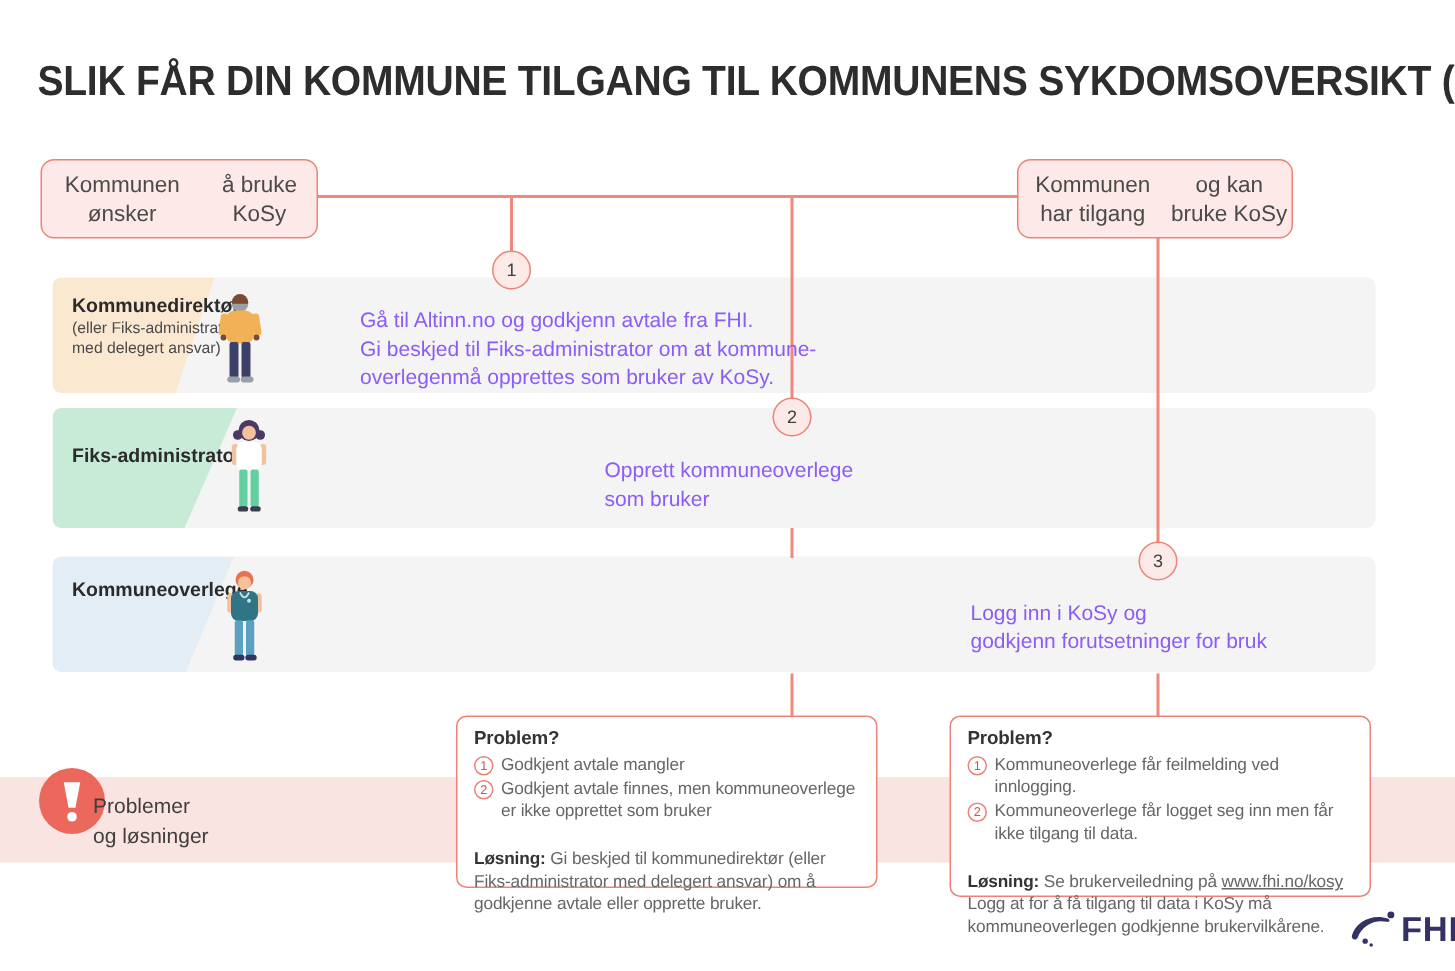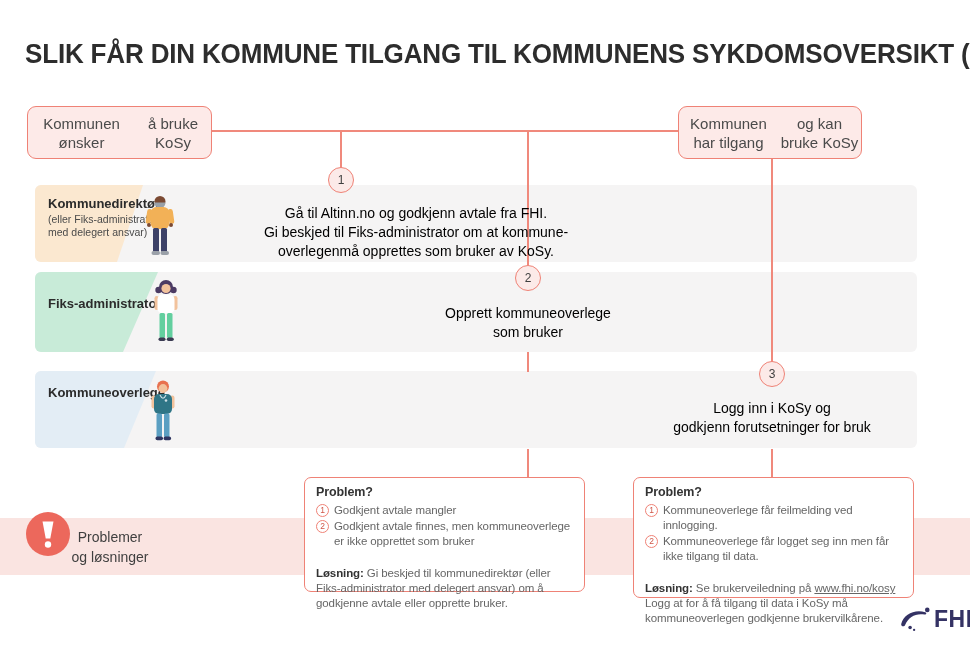--- a/index.html
+++ b/index.html
@@ -37,24 +37,24 @@
   .circ{position:absolute;width:26px;height:26px;border-radius:50%;background:#fceae8;
         border:1.5px solid #ef8276;box-sizing:border-box;display:flex;align-items:center;
         justify-content:center;font-size:12px;color:#3f3f3f;z-index:3;}
 
   
   .flowbox{position:absolute;background:#fdeae8;border:1.5px solid #ef8276;border-radius:9px;
            box-sizing:border-box;display:flex;flex-direction:row;align-items:center;
            justify-content:center;font-size:15px;color:#4a4a4a;line-height:19px;z-index:2;text-align:center;}
 
   
-  .steptext{position:absolute;text-align:center;font-size:14px;color:#000000;line-height:19px;z-index:2;}
-
-  
-  .bandlabel{position:absolute;left:62px;top:527px;width:96px;text-align:center;font-size:14px;
+  .steptext{position:absolute;font-size:14px;color:#8b5cf6;line-height:19px;z-index:2;}
+
+  
+  .bandlabel{position:absolute;left:62px;top:527px;width:96px;font-size:14px;
              color:#3f3f3f;line-height:20px;z-index:2;}
   .warn{position:absolute;left:25px;top:511px;z-index:2;}
 
   
   .pbox{position:absolute;background:#ffffff;border:1.5px solid #ef8276;border-radius:7px;
         box-sizing:border-box;padding:7px 8px 7px 11px;font-size:11.5px;color:#666666;
         line-height:15px;letter-spacing:-0.1px;z-index:2;}
   .pbox .phead{font-size:12.5px;font-weight:bold;color:#333333;margin-bottom:3px;}
   .pitem{display:flex;gap:5px;margin:1px 0;}
   .pnum{flex:0 0 13px;width:13px;height:13px;border:1px solid #ef8276;border-radius:50%;

